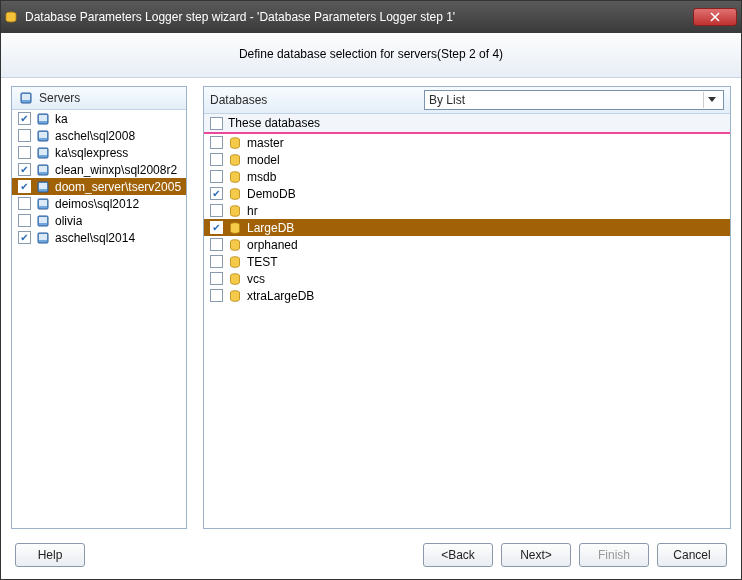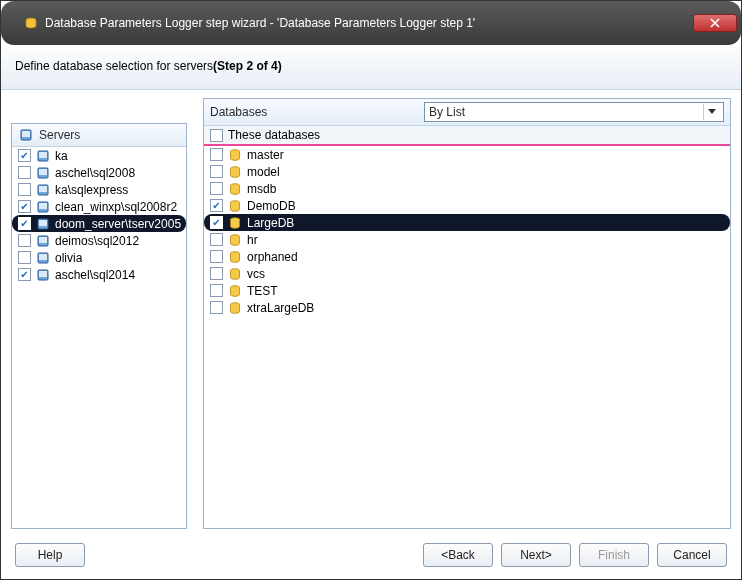--- a/index.html
+++ b/index.html
@@ -8,63 +8,62 @@
   font-size: 12px;
   background: #fff;
   width: 742px;
   height: 580px;
   overflow: hidden;
   display: flex;
   flex-direction: column;
   border: 1px solid #333;
 }
 .titlebar {
-  height: 44px;
+  height: 32px;
   background: linear-gradient(#5a5a5a, #3a3a3a);
   display: flex;
   align-items: center;
-  padding: 0 4px 0 22px;
+  padding: 0 4px 0 2px;
   color: #fff;
   font-size: 12px;
-  border-radius: 13px;
 }
 .titlebar .ticon { width:16px; height:16px; margin-right:6px; display:flex; align-items:center; justify-content:center;}
 .titlebar .title { flex:1; }
 .titlebar .closebtn {
   width: 44px; height: 18px;
   background: linear-gradient(#e07070,#c03030);
   border: 1px solid #8a1f1f;
   border-radius: 3px;
   display:flex; align-items:center; justify-content:center;
   cursor:pointer;
 }
 .content-top {
   background: linear-gradient(#fdfdfd,#e8eef6);
   border-bottom: 1px solid #c9d4e2;
   padding: 14px 14px 16px 14px;
   display:flex;
   align-items:center;
-  justify-content:flex-start;
-}
-.step-label { font-weight: bold; }
+  justify-content:center;
+}
+.step-label { font-weight: normal; }
 .main {
   flex:1;
   display:flex;
   padding: 8px 10px 4px 10px;
   gap:8px;
   min-height:0;
 }
 .panel {
   border:1px solid #9db3cc;
   background:#fff;
   display:flex;
   flex-direction:column;
   min-height:0;
 }
-.left { width:176px;margin-top:25px; }
+.left { width:176px; }
 .right { flex:1;margin-left:8px; }
 .panel-header {
   background: linear-gradient(#f7fbff,#e4eef8);
   border-bottom:1px solid #c3d3e6;
   padding:3px 6px;
   display:flex;
   align-items:center;
   gap:5px;
   font-size:12px;
   color:#2c2c2c;
@@ -101,23 +100,22 @@
 }
 .row {
   display:flex;
   align-items:center;
   height:17px;
   padding:0 4px 0 6px;
   gap:4px;
   white-space:nowrap;
 }
 .row.selected {
-  background:#0f172a;
+  background:#a16207;
   color:#fff;
-  border-radius:8px;
 }
 .cb {
   width:13px; height:13px;
   border:1px solid #8a9bb0;
   background:#fff;
   display:flex;
   align-items:center;
   justify-content:center;
   font-size:10px;
   color:#2a6bba;
@@ -323,69 +321,69 @@
         <div class="row">
           <span class="cb checked"></span>
           <span class="icon db-icon">
             <svg width="14" height="14" viewBox="0 0 14 14">
               <ellipse cx="7" cy="3.5" rx="4.5" ry="1.8" fill="#f5c94a" stroke="#b8860b" stroke-width="0.8"></ellipse>
               <path d="M2.5 3.5v7c0 1 2 1.8 4.5 1.8s4.5-.8 4.5-1.8v-7" fill="#f5c94a" stroke="#b8860b" stroke-width="0.8"></path>
             </svg>
           </span>
           <span class="label">DemoDB</span>
         </div>
+        <div class="row">
+          <span class="cb"></span>
+          <span class="icon db-icon">
+            <svg width="14" height="14" viewBox="0 0 14 14">
+              <ellipse cx="7" cy="3.5" rx="4.5" ry="1.8" fill="#f5c94a" stroke="#b8860b" stroke-width="0.8"></ellipse>
+              <path d="M2.5 3.5v7c0 1 2 1.8 4.5 1.8s4.5-.8 4.5-1.8v-7" fill="#f5c94a" stroke="#b8860b" stroke-width="0.8"></path>
+            </svg>
+          </span>
+          <span class="label">hr</span>
+        </div>
         <div class="row selected">
           <span class="cb checked"></span>
           <span class="icon db-icon">
             <svg width="14" height="14" viewBox="0 0 14 14">
               <ellipse cx="7" cy="3.5" rx="4.5" ry="1.8" fill="#f5c94a" stroke="#b8860b" stroke-width="0.8"></ellipse>
               <path d="M2.5 3.5v7c0 1 2 1.8 4.5 1.8s4.5-.8 4.5-1.8v-7" fill="#f5c94a" stroke="#b8860b" stroke-width="0.8"></path>
             </svg>
           </span>
           <span class="label">LargeDB</span>
         </div>
         <div class="row">
           <span class="cb"></span>
           <span class="icon db-icon">
             <svg width="14" height="14" viewBox="0 0 14 14">
               <ellipse cx="7" cy="3.5" rx="4.5" ry="1.8" fill="#f5c94a" stroke="#b8860b" stroke-width="0.8"></ellipse>
               <path d="M2.5 3.5v7c0 1 2 1.8 4.5 1.8s4.5-.8 4.5-1.8v-7" fill="#f5c94a" stroke="#b8860b" stroke-width="0.8"></path>
             </svg>
           </span>
-          <span class="label">hr</span>
-        </div>
-        <div class="row">
-          <span class="cb"></span>
-          <span class="icon db-icon">
-            <svg width="14" height="14" viewBox="0 0 14 14">
-              <ellipse cx="7" cy="3.5" rx="4.5" ry="1.8" fill="#f5c94a" stroke="#b8860b" stroke-width="0.8"></ellipse>
-              <path d="M2.5 3.5v7c0 1 2 1.8 4.5 1.8s4.5-.8 4.5-1.8v-7" fill="#f5c94a" stroke="#b8860b" stroke-width="0.8"></path>
-            </svg>
-          </span>
           <span class="label">orphaned</span>
         </div>
         <div class="row">
           <span class="cb"></span>
           <span class="icon db-icon">
             <svg width="14" height="14" viewBox="0 0 14 14">
               <ellipse cx="7" cy="3.5" rx="4.5" ry="1.8" fill="#f5c94a" stroke="#b8860b" stroke-width="0.8"></ellipse>
               <path d="M2.5 3.5v7c0 1 2 1.8 4.5 1.8s4.5-.8 4.5-1.8v-7" fill="#f5c94a" stroke="#b8860b" stroke-width="0.8"></path>
             </svg>
           </span>
+          <span class="label">TEST</span>
+        </div>
+        <div class="row">
+          <span class="cb"></span>
+          <span class="icon db-icon">
+            <svg width="14" height="14" viewBox="0 0 14 14">
+              <ellipse cx="7" cy="3.5" rx="4.5" ry="1.8" fill="#f5c94a" stroke="#b8860b" stroke-width="0.8"></ellipse>
+              <path d="M2.5 3.5v7c0 1 2 1.8 4.5 1.8s4.5-.8 4.5-1.8v-7" fill="#f5c94a" stroke="#b8860b" stroke-width="0.8"></path>
+            </svg>
+          </span>
           <span class="label">vcs</span>
-        </div>
-        <div class="row">
-          <span class="cb"></span>
-          <span class="icon db-icon">
-            <svg width="14" height="14" viewBox="0 0 14 14">
-              <ellipse cx="7" cy="3.5" rx="4.5" ry="1.8" fill="#f5c94a" stroke="#b8860b" stroke-width="0.8"></ellipse>
-              <path d="M2.5 3.5v7c0 1 2 1.8 4.5 1.8s4.5-.8 4.5-1.8v-7" fill="#f5c94a" stroke="#b8860b" stroke-width="0.8"></path>
-            </svg>
-          </span>
-          <span class="label">TEST</span>
         </div>
         <div class="row">
           <span class="cb"></span>
           <span class="icon db-icon">
             <svg width="14" height="14" viewBox="0 0 14 14">
               <ellipse cx="7" cy="3.5" rx="4.5" ry="1.8" fill="#f5c94a" stroke="#b8860b" stroke-width="0.8"></ellipse>
               <path d="M2.5 3.5v7c0 1 2 1.8 4.5 1.8s4.5-.8 4.5-1.8v-7" fill="#f5c94a" stroke="#b8860b" stroke-width="0.8"></path>
             </svg>
           </span>
           <span class="label">xtraLargeDB</span>

